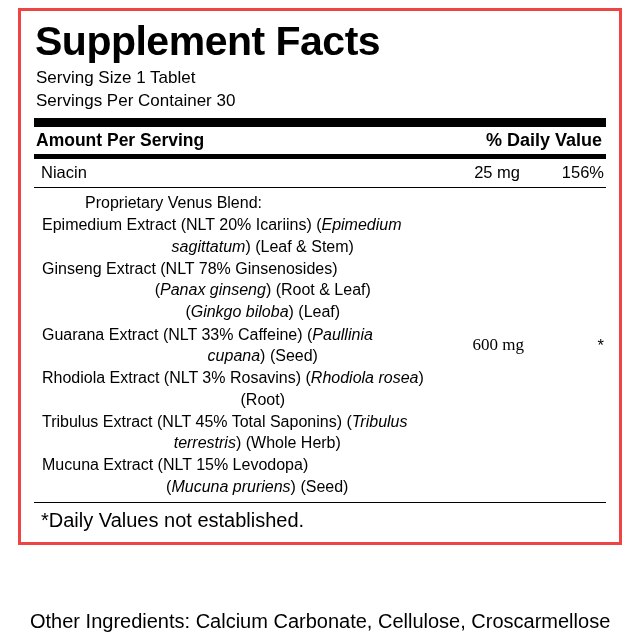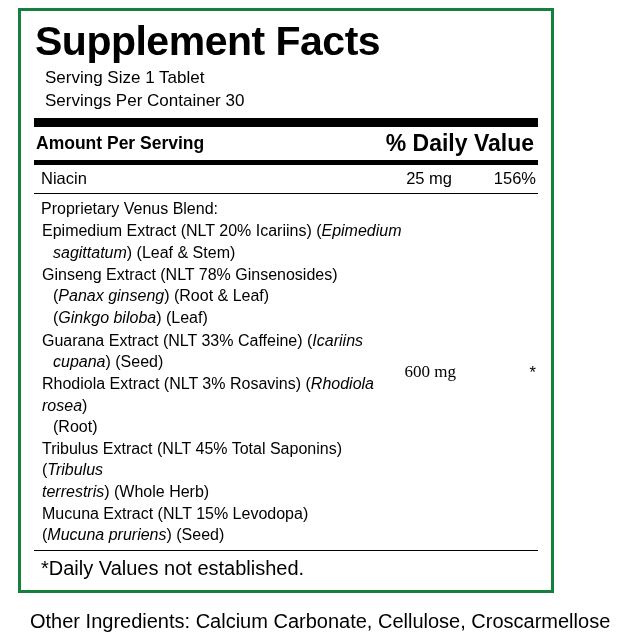--- a/index.html
+++ b/index.html
@@ -20,40 +20,40 @@
     width: 640px;
     height: 640px;
     box-sizing: border-box;
   }
 
   
   .panel {
     position: absolute;
     left: 18px;
     top: 8px;
-    width: 536px;
+    width: 604px;
     box-sizing: border-box;
-    border: 3px solid #15803d;
+    border: 3px solid #ef4444;
     background: #fff;
     padding: 6px 12px 8px 12px;
   }
 
   .title {
     font-size: 41px;
     font-weight: bold;
     letter-spacing: -0.5px;
     line-height: 1.08;
     margin: 2px 0 4px 2px;
     white-space: nowrap;
   }
 
   .serving-line {
     font-size: 17px;
     line-height: 1.32;
-    margin-left: 12px;
+    margin-left: 3px;
   }
 
   .rule-thick {
     border-top: 9px solid #000;
     margin: 6px 1px 0 1px;
   }
   .rule-med {
     border-top: 5px solid #000;
     margin: 0 1px;
   }
@@ -67,21 +67,21 @@
     align-items: center;
     padding: 3px 3px 3px 3px;
   }
 
   .amount-head {
     font-size: 17.5px;
     font-weight: bold;
     flex: 1 1 auto;
   }
   .dv-head {
-    font-size: 23px;
+    font-size: 18px;
     font-weight: bold;
     white-space: nowrap;
     padding-right: 2px;
   }
 
   .nutrient-row {
     display: flex;
     align-items: baseline;
     padding: 4px 3px 5px 8px;
   }
@@ -107,29 +107,31 @@
     align-items: center;
     padding: 4px 3px 4px 8px;
   }
   .blend-left {
     flex: 1 1 auto;
     font-size: 16px;
     line-height: 1.33;
   }
   .blend-title {
     margin-bottom: 1px;
+    margin-left: 44px;
   }
   .blend-item {
     padding-left: 1px;
     text-indent: 0;
     margin-bottom: 1px;
   }
   .blend-item .cont {
     display: block;
     padding-left: 11px;
+    text-align: center;
   }
   .blend-amt {
     font-size: 17px;
     white-space: nowrap;
     padding-right: 26px;
     align-self: center;
     font-family: Liberation Serif, serif;
   }
   .blend-star {
     font-size: 16.5px;
@@ -195,21 +197,21 @@
         <div class="blend-item">
           <span>Ginseng Extract (NLT 78% Ginsenosides)</span>
           <span class="cont"><span>(</span><i>Panax ginseng</i><span>) (Root &amp; Leaf)</span></span>
         </div>
 
         <div class="blend-item">
           <span class="cont"><span>(</span><i>Ginkgo biloba</i><span>) (Leaf)</span></span>
         </div>
 
         <div class="blend-item">
-          <span>Guarana Extract (NLT 33% Caffeine) (</span><i>Icariins</i>
+          <span>Guarana Extract (NLT 33% Caffeine) (</span><i>Paullinia</i>
           <span class="cont"><i>cupana</i><span>) (Seed)</span></span>
         </div>
 
         <div class="blend-item">
           <span>Rhodiola Extract (NLT 3% Rosavins) (</span><i>Rhodiola rosea</i><span>)</span>
           <span class="cont">(Root)</span>
         </div>
 
         <div class="blend-item">
           <span>Tribulus Extract (NLT 45% Total Saponins) (</span><i>Tribulus</i>

